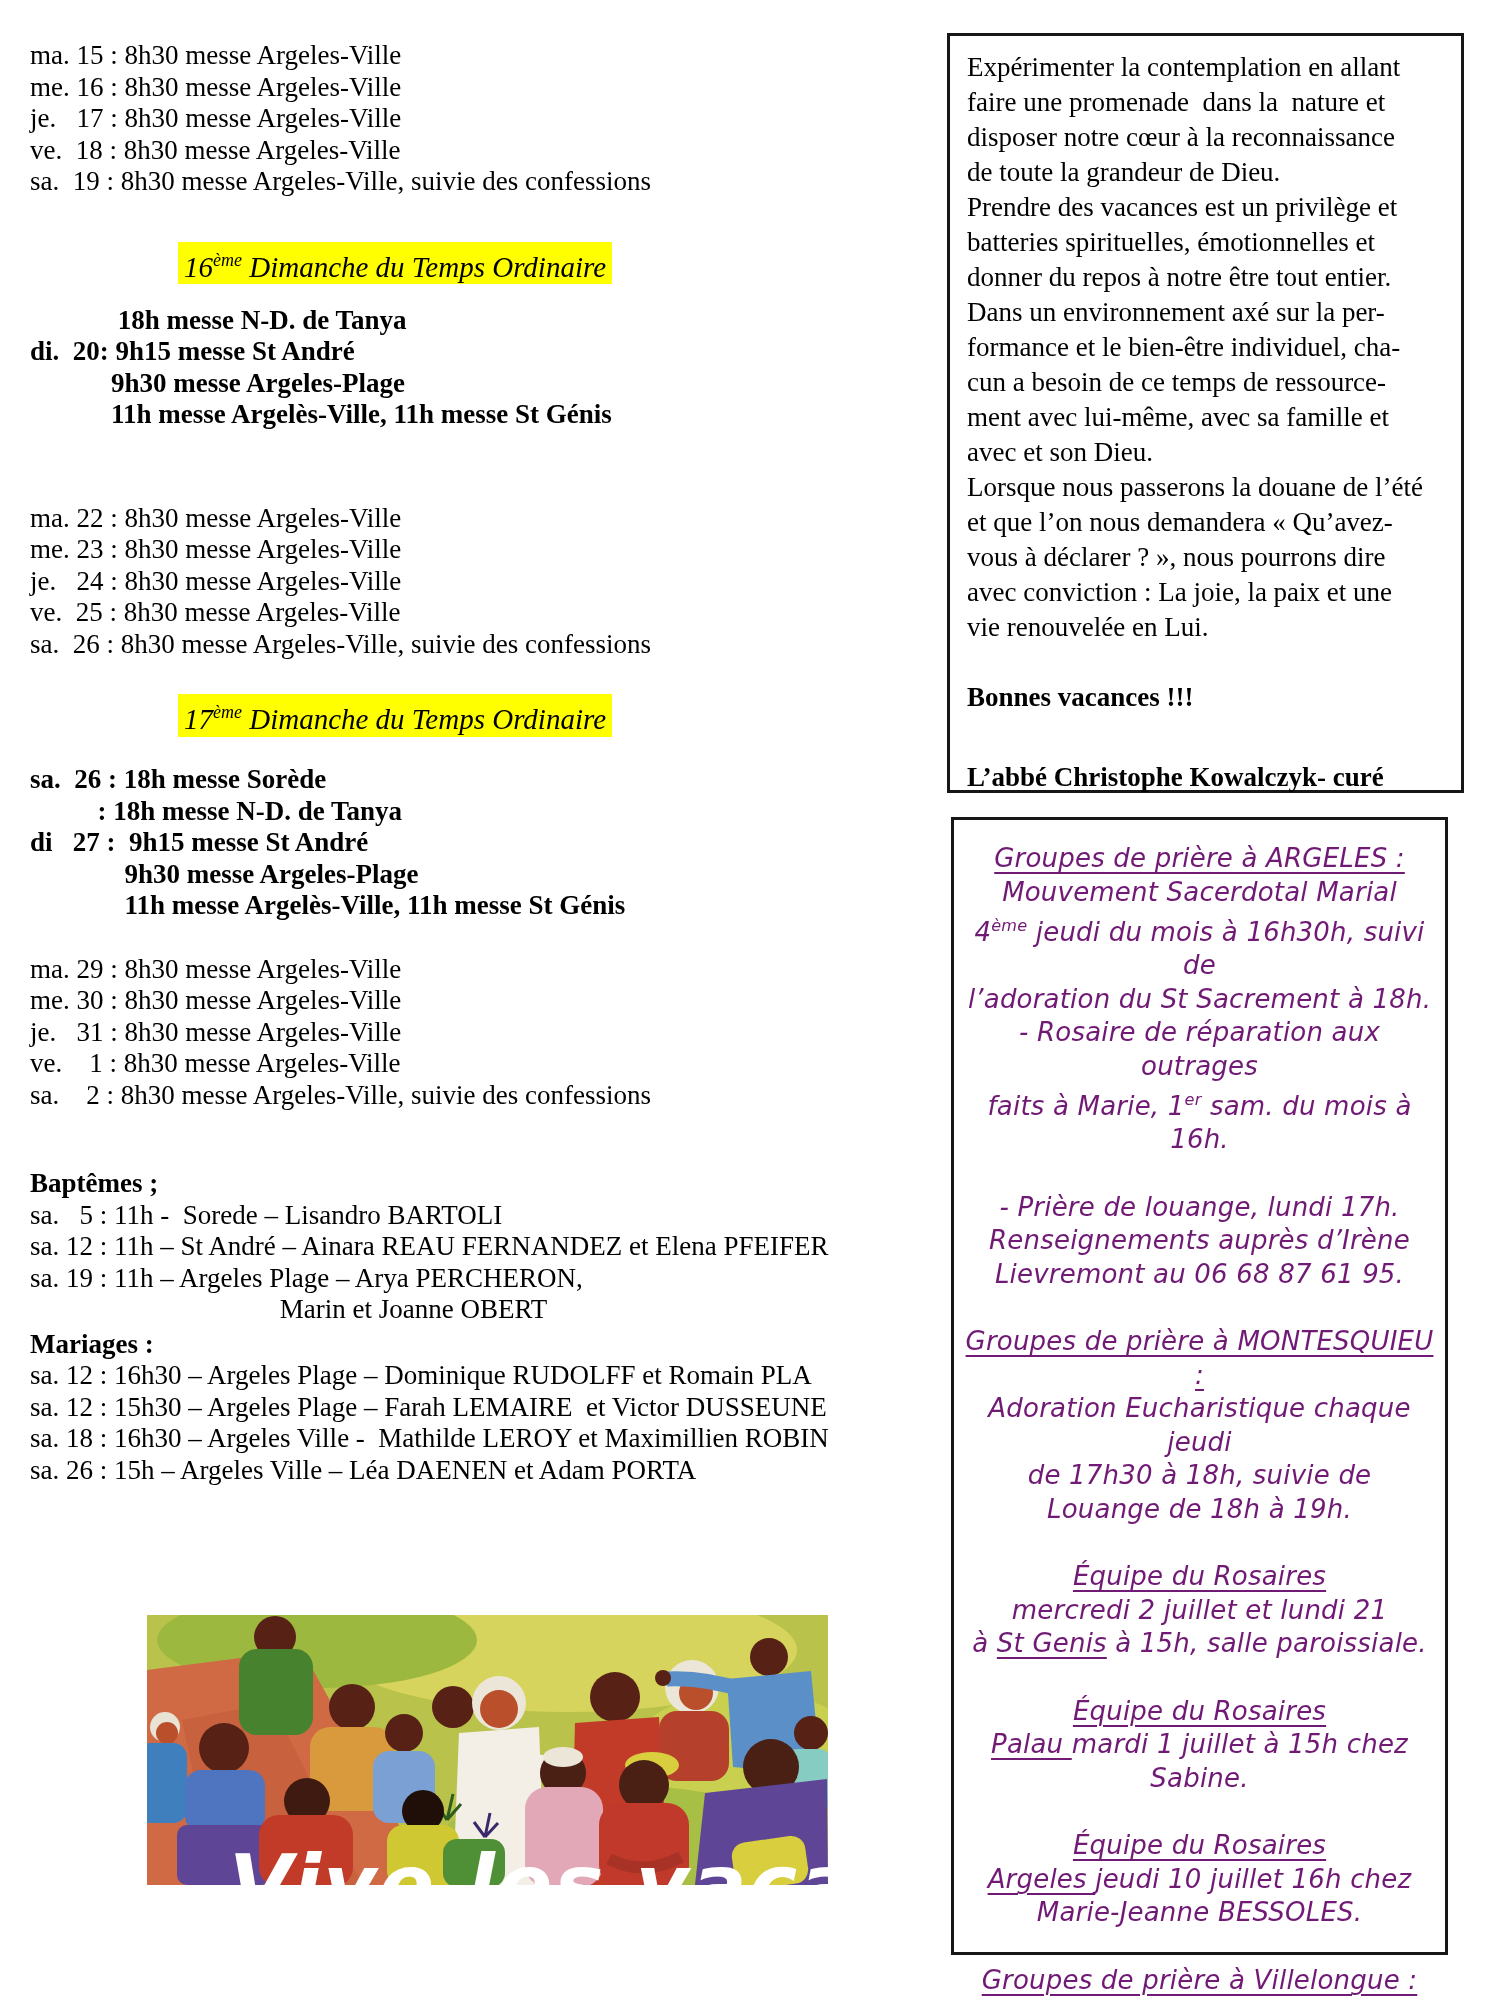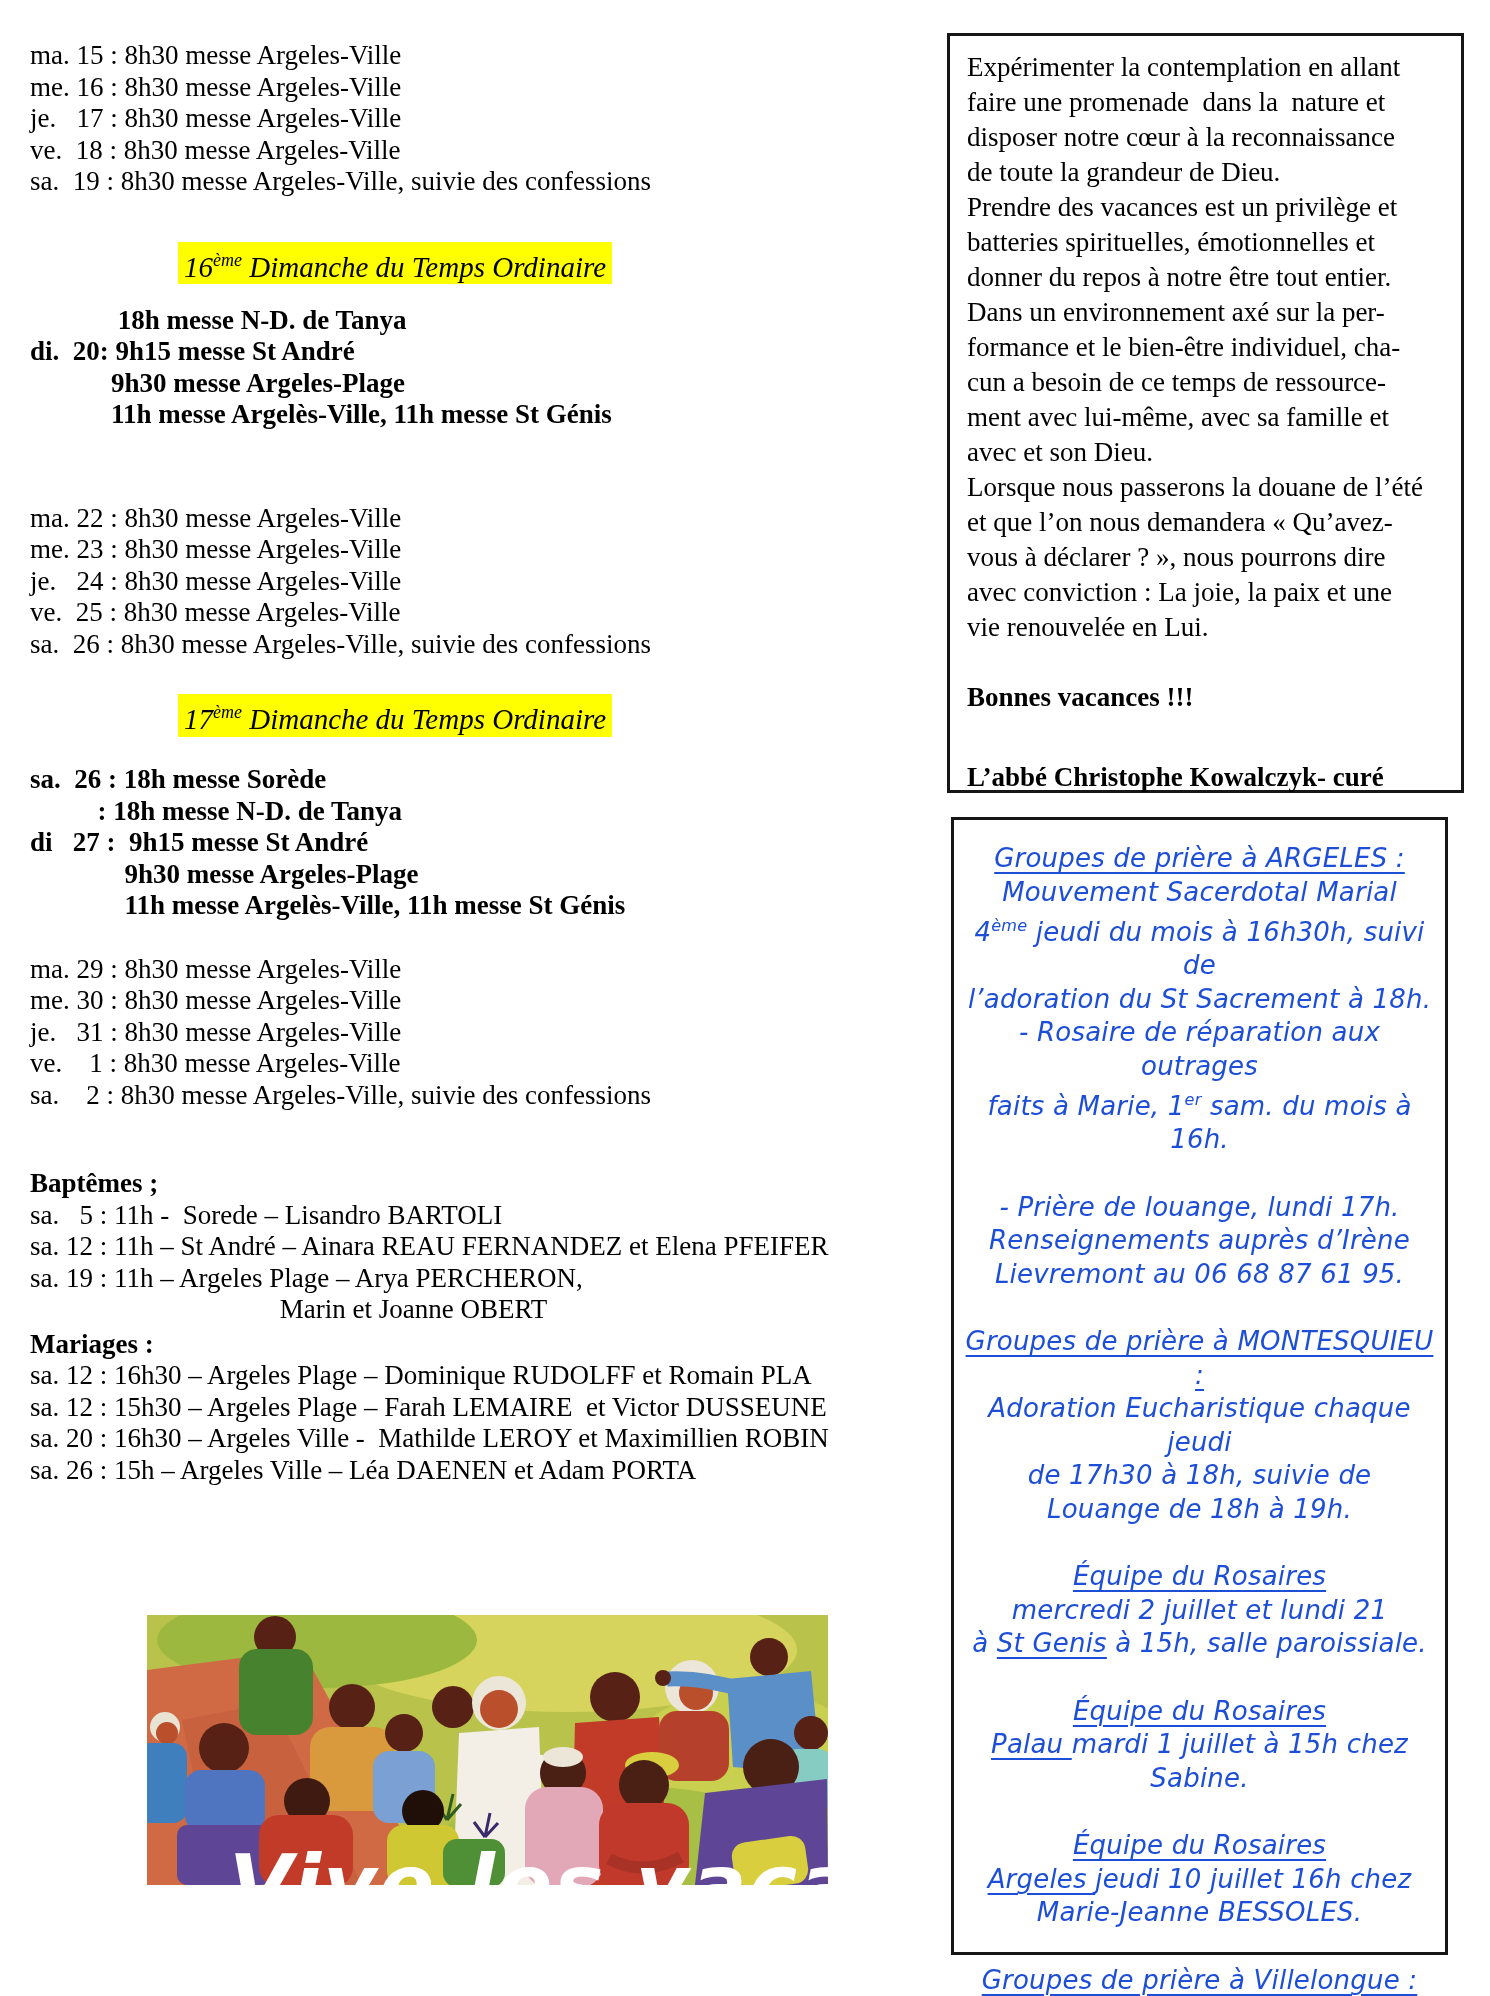--- a/index.html
+++ b/index.html
@@ -16,21 +16,21 @@
   .hl sup{font-size:0.62em;}
   
   .box{position:absolute;border:3px solid #161616;background:#fff;box-sizing:border-box;}
   #box-essay{left:947px;top:33px;width:517px;height:760px;padding:14px 14px 8px 17px;}
   .essay-line{font-size:27px;line-height:35px;white-space:pre;}
   .bonnes{font-size:27px;line-height:35px;font-weight:bold;margin-top:35px;}
   .signature{font-size:27px;line-height:35px;font-weight:bold;margin-top:45px;}
   #box-prayer{left:951px;top:817px;width:497px;height:1138px;padding:22px 8px 0 8px;
               text-align:center;}
   .hline{font-family:"DejaVu Sans",sans-serif;font-style:italic;
-         font-size:26px;line-height:33.5px;letter-spacing:0.2px;color:#1d4ed8;}
+         font-size:26px;line-height:33.5px;letter-spacing:0.2px;color:#701a75;}
   .hline .u{text-decoration:underline;text-underline-offset:5px;text-decoration-thickness:2px;}
   .hline sup{font-size:0.62em;}
   .pgroup{margin-top:34px;}
   .pgroup:first-child{margin-top:0;}
   
   #painting{position:absolute;left:147px;top:1615px;width:681px;height:270px;overflow:hidden;}
   svg{display:block;}
 </style>
 </head>
 <body>
@@ -71,21 +71,21 @@
     <div class="gap" style="height: 57px;"></div>
     <div class="line b">Baptêmes ;</div>
     <div class="line">sa.   5 : 11h -  Sorede – Lisandro BARTOLI</div>
     <div class="line">sa. 12 : 11h – St André – Ainara REAU FERNANDEZ et Elena PFEIFER</div>
     <div class="line">sa. 19 : 11h – Argeles Plage – Arya PERCHERON,</div>
     <div class="line">                                     Marin et Joanne OBERT</div>
     <div class="gap" style="height: 3px;"></div>
     <div class="line b">Mariages :</div>
     <div class="line">sa. 12 : 16h30 – Argeles Plage – Dominique RUDOLFF et Romain PLA</div>
     <div class="line">sa. 12 : 15h30 – Argeles Plage – Farah LEMAIRE  et Victor DUSSEUNE</div>
-    <div class="line">sa. 20 : 16h30 – Argeles Ville -  Mathilde LEROY et Maximillien ROBIN</div>
+    <div class="line">sa. 18 : 16h30 – Argeles Ville -  Mathilde LEROY et Maximillien ROBIN</div>
     <div class="line">sa. 26 : 15h – Argeles Ville – Léa DAENEN et Adam PORTA</div>
   </div>
 
 <div class="box" id="box-essay">
   <div id="essay-lines">
       <div class="essay-line">Expérimenter la contemplation en allant</div>
       <div class="essay-line">faire une promenade  dans la  nature et</div>
       <div class="essay-line">disposer notre cœur à la reconnaissance</div>
       <div class="essay-line">de toute la grandeur de Dieu.</div>
       <div class="essay-line">Prendre des vacances est un privilège et</div>

